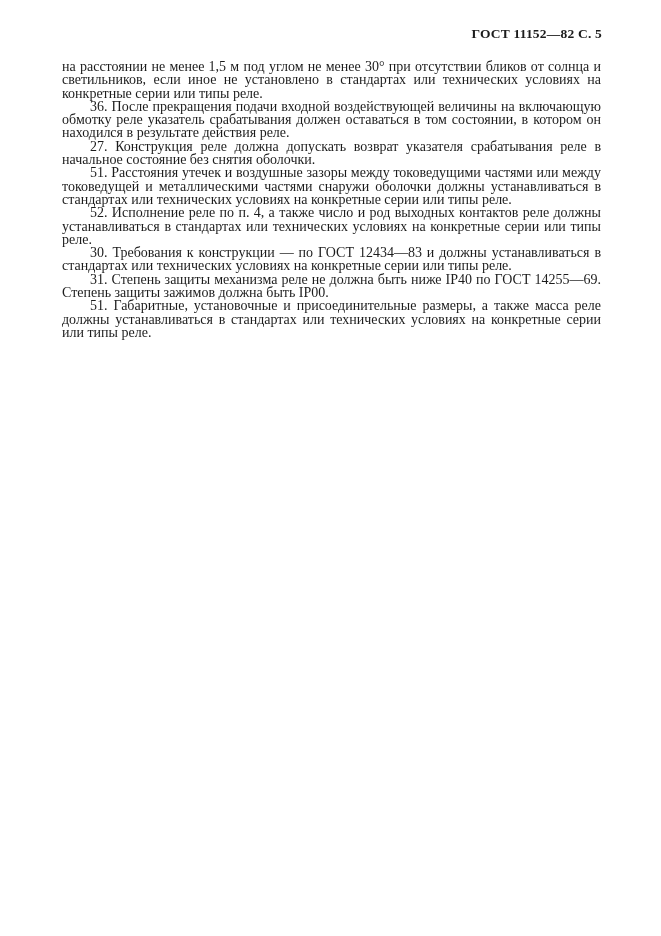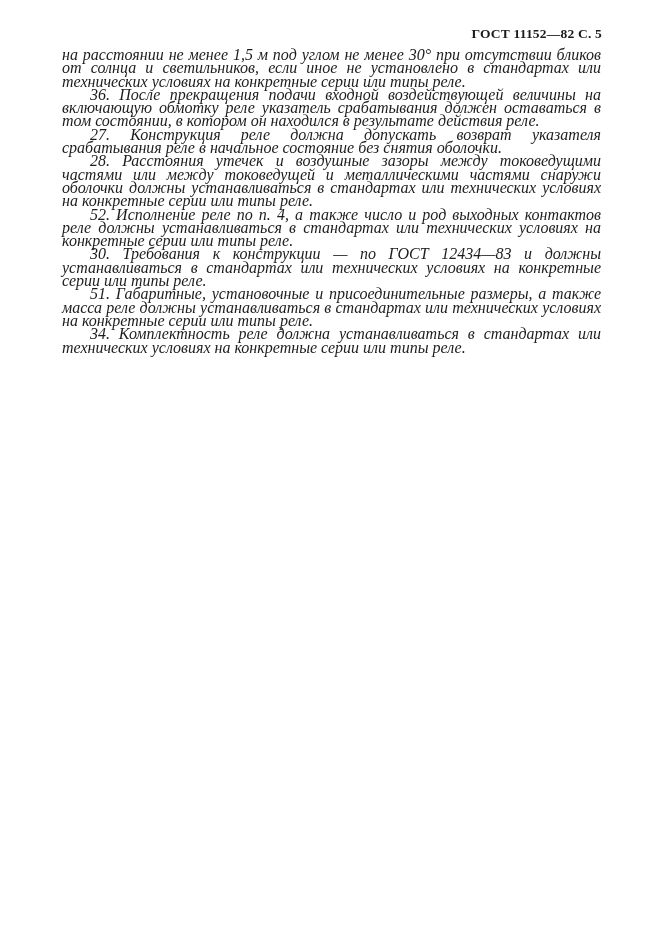--- a/index.html
+++ b/index.html
@@ -22,27 +22,26 @@
     left: 0;
     right: 59px;
     text-align: right;
     font-weight: bold;
     font-size: 13.5px;
     letter-spacing: 0.2px;
     white-space: nowrap;
   }
   .body-text {
     position: absolute;
-    top: 48px;
+    top: 60px;
     left: 62px;
     width: 539px;
-    font-size: 16px;
+    font-size: 14px;
     line-height: 13.3px;
     text-align: justify;
-    font-style: italic;
   }
   .body-text p {
     margin: 0;
     padding: 0;
     text-indent: 28px;
   }
   .body-text p.continuation {
     text-indent: 0;
   }
   .footnote {
@@ -70,25 +69,25 @@
 <body>
 
 <div class="page">
 
   <div class="page-header">ГОСТ 11152—82 С. 5</div>
 
   <div class="body-text">
     <p class="continuation">на расстоянии не менее 1,5 м под углом не менее 30° при отсутствии бликов от солнца и светильников, если иное не установлено в стандартах или технических условиях на конкретные серии или типы реле.</p>
     <p>36. После прекращения подачи входной воздействующей величины на включающую обмотку реле указатель срабатывания должен оставаться в том состоянии, в котором он находился в результате действия реле.</p>
     <p>27. Конструкция реле должна допускать возврат указателя срабатывания реле в начальное состояние без снятия оболочки.</p>
-    <p>28. Расстояния утечек и воздушные зазоры между токоведущими частями или между токоведущей и металлическими частями снаружи оболочки должны устанавливаться в стандартах или технических условиях на конкретные серии или типы реле.</p>
+    <p>51. Расстояния утечек и воздушные зазоры между токоведущими частями или между токоведущей и металлическими частями снаружи оболочки должны устанавливаться в стандартах или технических условиях на конкретные серии или типы реле.</p>
     <p>52. Исполнение реле по п. 4, а также число и род выходных контактов реле должны устанавливаться в стандартах или технических условиях на конкретные серии или типы реле.</p>
     <p>30. Требования к конструкции — по ГОСТ 12434—83 и должны устанавливаться в стандартах или технических условиях на конкретные серии или типы реле.</p>
+    <p>31. Степень защиты механизма реле не должна быть ниже IP40 по ГОСТ 14255—69. Степень защиты зажимов должна быть IP00.</p>
     <p>51. Габаритные, установочные и присоединительные размеры, а также масса реле должны устанавливаться в стандартах или технических условиях на конкретные серии или типы реле.</p>
-    <p>34. Комплектность реле должна устанавливаться в стандартах или технических условиях на конкретные серии или типы реле.</p>
   </div>
 
   <div class="footnote">
     <div class="footnote-rule"></div>
     <p>* Стандарт действует только в Российской Федерации.</p>
   </div>
 
 </div>
 
 </body></html>

